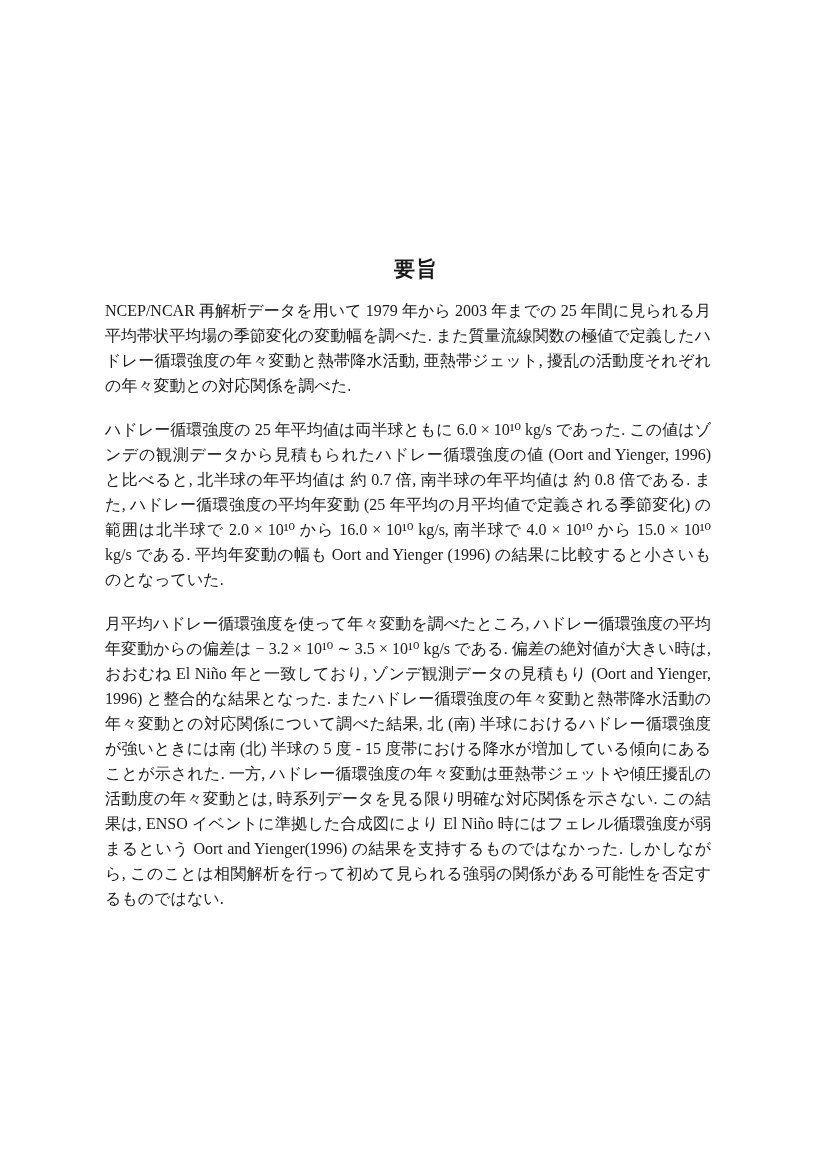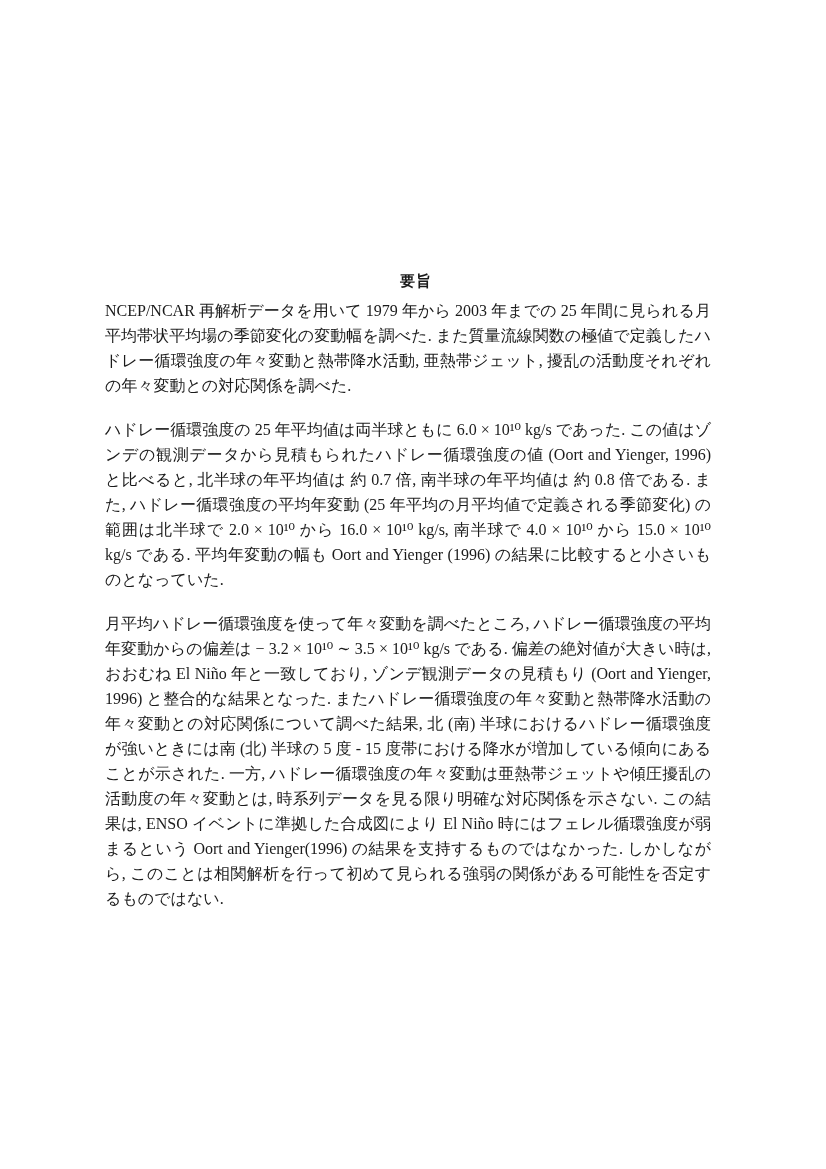--- a/index.html
+++ b/index.html
@@ -15,25 +15,24 @@
     overflow: hidden;
     font-family: "Liberation Serif", "DejaVu Serif", serif;
     color: #1a1a1a;
   }
   .abstract-title {
     position: absolute;
     top: 256px;
     left: 105px;
     width: 622px;
     text-align: center;
-    font-size: 15px;
+    font-size: 21px;
     font-weight: bold;
     line-height: 26px;
     letter-spacing: 1px;
-    margin-top: 12px;
   }
   .abstract-body {
     position: absolute;
     top: 298px;
     left: 105px;
     width: 622px;
   }
   .abstract-body p {
     margin: 0 16px 19px 0;
     font-size: 16px;

